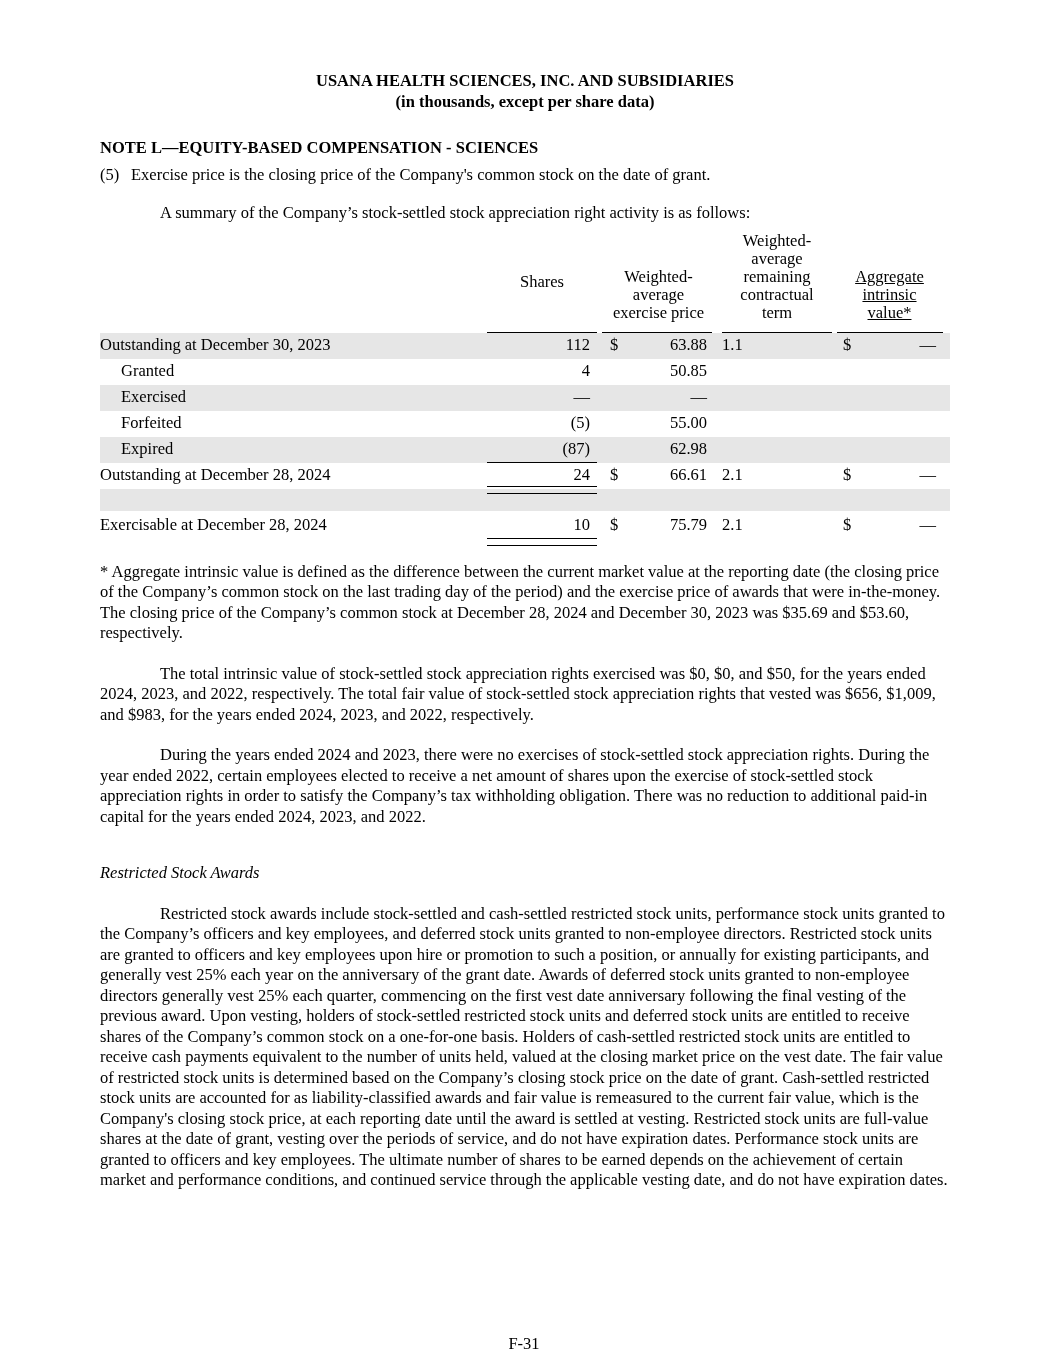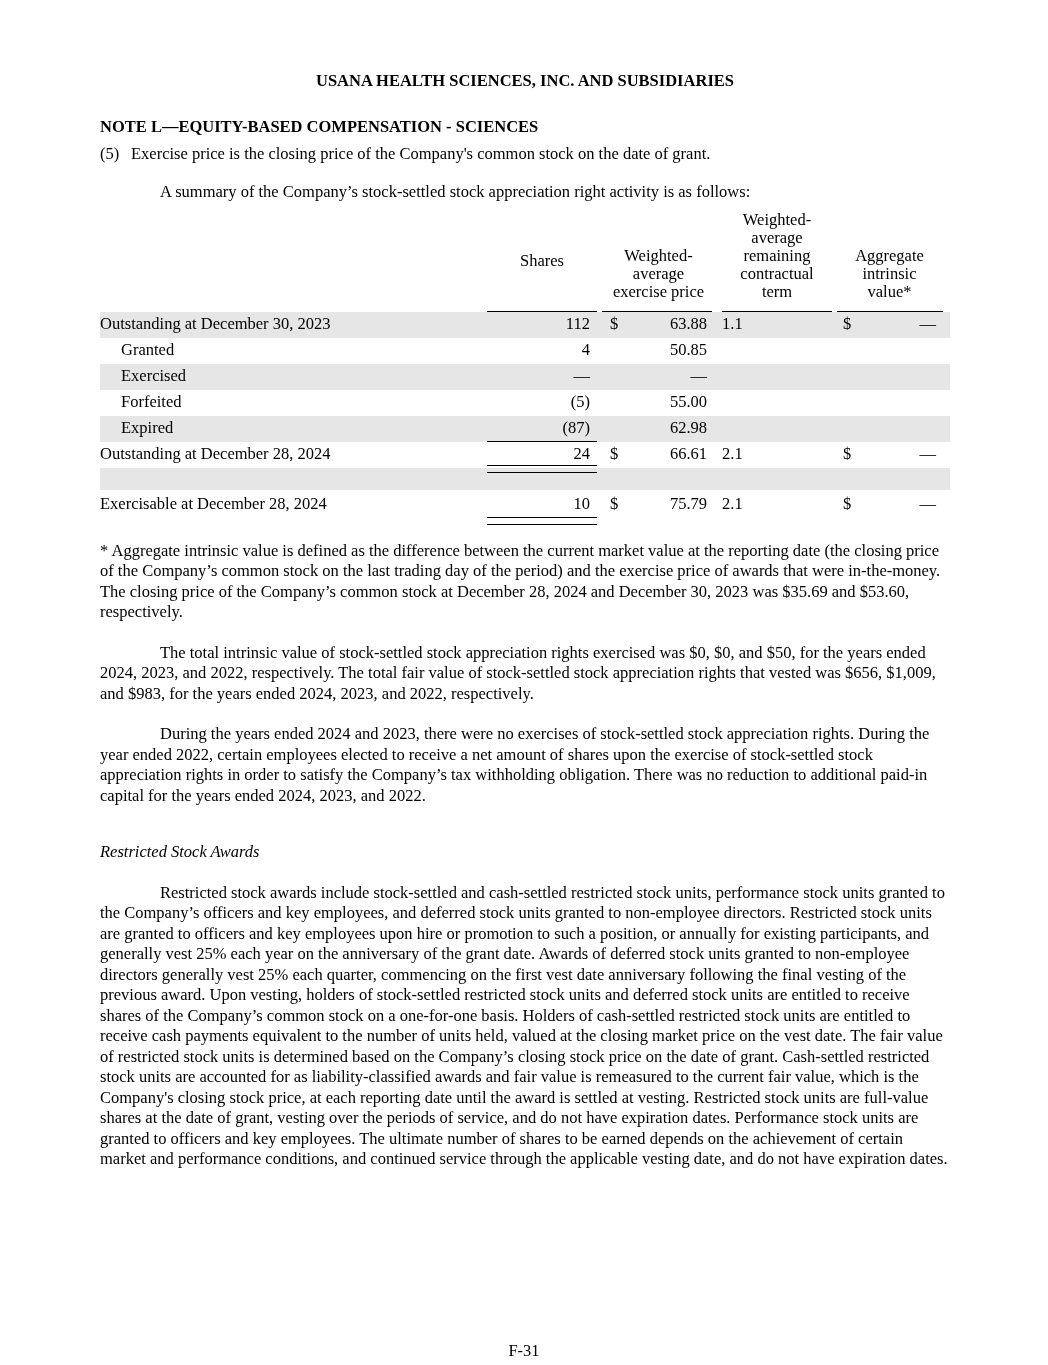--- a/index.html
+++ b/index.html
@@ -40,29 +40,30 @@
   .hcell { text-align:center; white-space:pre-line; line-height:18px; padding-bottom:10px; height:100%; display:flex; flex-direction:column; justify-content:flex-end; }
   .hrule { border-bottom:1.5px solid #000; }
   .rule-single::after { content:""; position:absolute; left:0; right:0; bottom:0; border-bottom:1.5px solid #000; }
   .rule-double::after { content:""; position:absolute; left:0; right:0; bottom:-5px; height:6px; border-top:1.6px solid #000; border-bottom:1.6px solid #000; }
   .num { white-space:nowrap; }
 
   
   .fnote { margin-top:21px; }
   .para  { margin-top:20px; text-indent:60px; }
   .section-heading { margin-top:36px; font-style:italic; }
-  .page-footer { position:absolute; left:0; bottom:20px; width:100%; text-align:center; }
+  .page-footer { position:absolute; left:0; bottom:27px; width:100%; text-align:center; }
 </style>
 </head>
 <body>
 
 <div class="page">
 
   <div class="doc-header">
     <div>USANA HEALTH SCIENCES, INC. AND SUBSIDIARIES</div>
+    <div>(in thousands, except per share data)</div>
   </div>
 
   <div class="note-heading">NOTE L—EQUITY-BASED COMPENSATION - SCIENCES</div>
 
   <div class="num-item">
     <span class="marker">(5)</span>
     <span>Exercise price is the closing price of the Company's common stock on the date of grant.</span>
   </div>
 
   <div class="intro">A summary of the Company’s stock-settled stock appreciation right activity is as follows:</div>
@@ -76,21 +77,21 @@
       <div class="c-price hcell hrule" style="display:flex;">Weighted-
 average
 exercise price</div>
       <div class="gap2"></div>
       <div class="c-term hcell hrule" style="text-align:center;padding-right:0;">Weighted-
 average
 remaining
 contractual
 term</div>
       <div class="gap1"></div>
-      <div class="c-value hcell hrule" style="display:flex;">Aggregate
+      <div class="c-value hcell hrule" style="display:flex;text-decoration:underline;">Aggregate
 intrinsic
 value*</div>
     </div>
 
     <div class="trow shade">
       <div class="c-label">Outstanding at December 30, 2023</div>
       <div class="c-shares">
           <span class="num">112</span>
         </div>
       <div class="gap1"></div>

